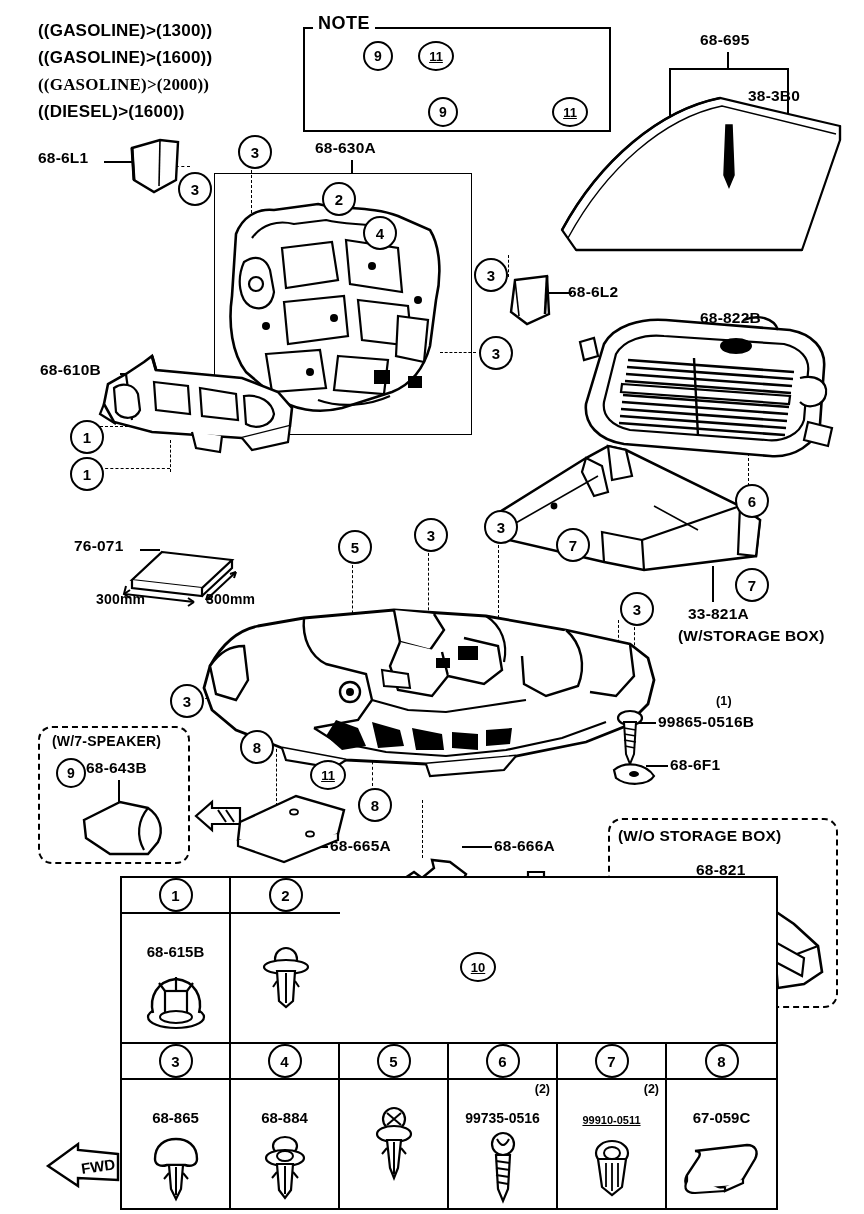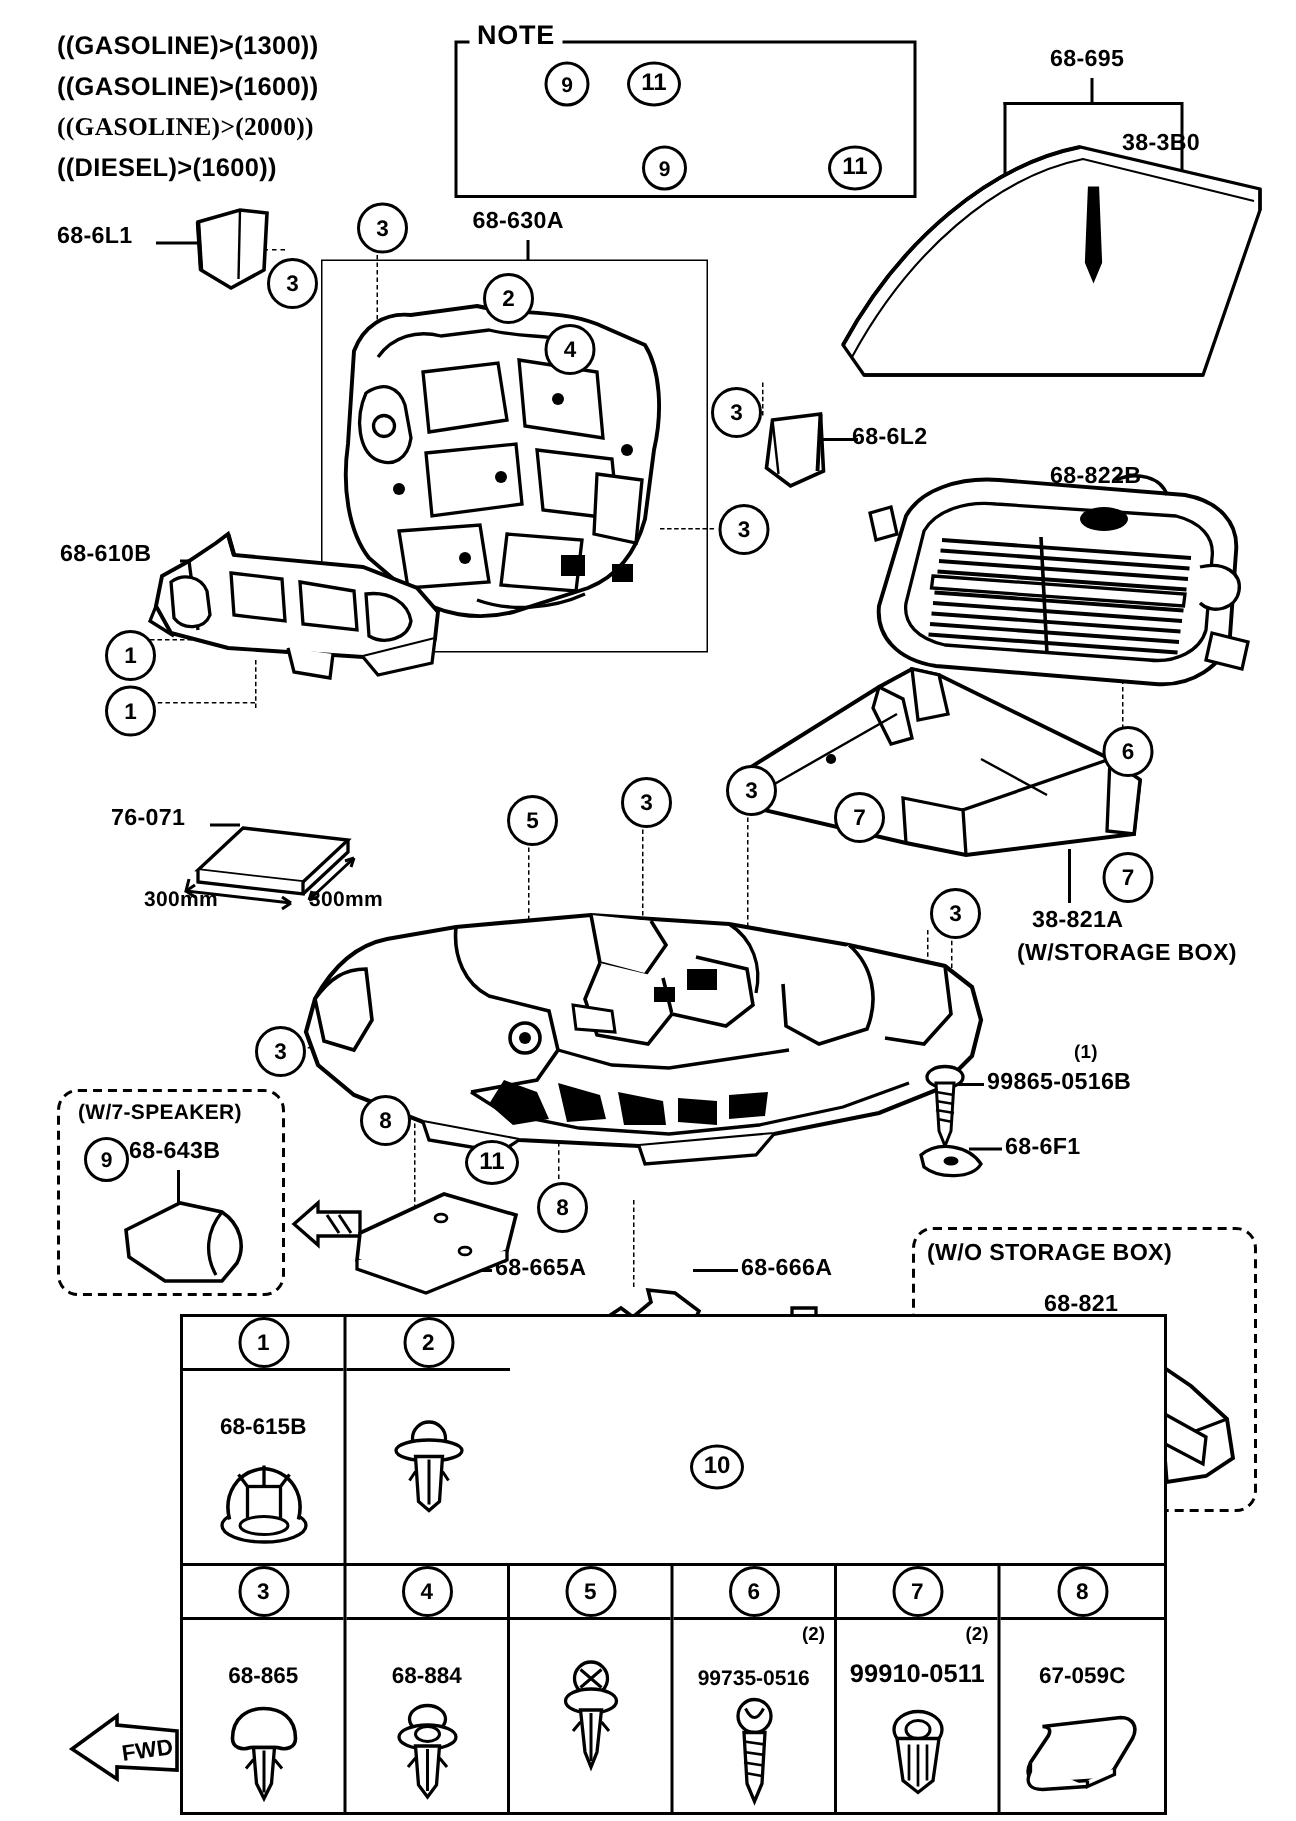--- a/index.html
+++ b/index.html
@@ -14,21 +14,21 @@
   .pnsm{font-size:14px;font-weight:700;}
   .tiny{font-size:12.5px;font-weight:700;}
 
   
   .cn{position:absolute;border:2px solid #000;border-radius:50%;
       display:flex;align-items:center;justify-content:center;
       background:#fff;font-size:14px;font-weight:700;z-index:6;
       font-family:"Liberation Sans",sans-serif;}
   .cn.s{width:26px;height:26px;font-size:14px;}
   .cn.m{width:30px;height:30px;font-size:15px;}
-  .cn.w{width:32px;height:26px;border-radius:50%;font-size:16px;}
+  .cn.w{width:32px;height:26px;border-radius:50%;font-size:13px;text-decoration:underline;}
 
   .ln{position:absolute;background:#000;z-index:3;}
   .h1{height:1.6px;}
   .v1{width:1.6px;}
   .dash-v{position:absolute;width:0;border-left:1.6px dashed #000;z-index:2;}
   .dash-h{position:absolute;height:0;border-top:1.6px dashed #000;z-index:2;}
 
   .box{position:absolute;border:1.8px solid #000;box-sizing:border-box;}
   .dbox{position:absolute;border:2.4px dashed #000;border-radius:14px;box-sizing:border-box;background:#fff;}
 
@@ -218,21 +218,21 @@
     <path d="M30,92 L114,44" fill="none" stroke="#000" stroke-width="1.6"></path>
     <path d="M170,74 L214,98" fill="none" stroke="#000" stroke-width="1.6"></path>
     <path d="M256,74 L276,88 L272,124 L254,122 Z" fill="#fff" stroke="#000" stroke-width="2.2"></path>
     <circle cx="70" cy="74" r="3.4" fill="#000"></circle>
   </svg>
   <div class="dash-v" style="left:748px;top:438px;height:48px;"></div>
   <div class="cn m" style="left:735px;top:484px;">6</div>
   <div class="dash-v" style="left:748px;top:514px;height:36px;"></div>
   <div class="cn m" style="left:735px;top:568px;">7</div>
   <div class="ln v1" style="left:712px;top:566px;height:36px;"></div>
-  <div class="lbl pn" style="left:688px;top:606px;">38-821A</div>
+  <div class="lbl pn" style="left:688px;top:606px;">33-821A</div>
   <div class="lbl pn" style="left:678px;top:628px;text-align:center;">(W/STORAGE BOX)</div>
 
   <div class="lbl pn" style="left:74px;top:538px;">76-071</div>
   <div class="ln h1" style="left:140px;top:549px;width:20px;"></div>
   <svg class="art" style="left:118px;top:546px;" width="130" height="66" viewBox="0 0 130 66">
     <path d="M44,6 L114,14 L84,42 L14,34 Z" fill="#fff" stroke="#000" stroke-width="2.2"></path>
     <path d="M14,34 L14,42 L84,50 L84,42" fill="#fff" stroke="#000" stroke-width="2.2"></path>
     <path d="M114,14 L114,22 L84,50" fill="none" stroke="#000" stroke-width="2.2"></path>
     <path d="M8,40 L6,48 L76,56" fill="none" stroke="#000" stroke-width="2"></path>
     <path d="M6,48 L12,44 M6,48 L12,52" fill="none" stroke="#000" stroke-width="2"></path>
@@ -343,21 +343,21 @@
   <div class="lbl pn" style="left:494px;top:838px;">68-666A</div>
   <div class="dash-v" style="left:422px;top:800px;height:58px;"></div>
 
   <svg class="art" style="left:518px;top:870px;" width="36" height="56" viewBox="0 0 36 56">
     <path d="M10,2 L26,2 L26,32 L34,32 L18,52 L2,32 L10,32 Z" fill="#fff" stroke="#000" stroke-width="2.2"></path>
     <path d="M12,8 L24,18 M12,18 L24,28" stroke="#000" stroke-width="2"></path>
   </svg>
 
   <div class="dbox" style="left:452px;top:924px;width:146px;height:106px;"></div>
   <div class="lbl pnsm" style="left:464px;top:930px;">(W/7-SPEAKER)</div>
-  <div class="cn w" style="left:460px;top:952px;margin-top:11px;">10</div>
+  <div class="cn w" style="left:460px;top:952px;">10</div>
   <div class="lbl pn" style="left:494px;top:956px;">68-641C</div>
   <div class="ln v1" style="left:528px;top:974px;height:16px;"></div>
   <svg class="art" style="left:478px;top:986px;" width="106" height="42" viewBox="0 0 106 42">
     <path d="M6,20 C18,6 38,2 56,8 L74,4 L80,14 L96,12 L98,24 L84,30
              L60,26 L40,34 L14,32 Z" fill="#fff" stroke="#000" stroke-width="2.4"></path>
   </svg>
 
   <div class="dbox" style="left:608px;top:818px;width:230px;height:190px;"></div>
   <div class="lbl pn" style="left:618px;top:828px;">(W/O STORAGE BOX)</div>
   <div class="lbl pn" style="left:696px;top:862px;">68-821</div>
@@ -486,21 +486,21 @@
             <path d="M16,24 L30,24 L28,58 L23,70 L18,58 Z" fill="#fff" stroke="#000" stroke-width="2.2"></path>
             <path d="M16,30 L30,32 M16,37 L30,39 M16,44 L29,46 M17,51 L28,53" stroke="#000" stroke-width="1.8"></path>
           </svg>
         </div>
       </div>
       <div class="tcell" style="width:109px;height:164px;">
         <div class="tnum">
           <div class="cn m" style="position:relative;left:0;top:0;">7</div>
         </div>
         <div class="tpn">
-          <span style="font-size:17px;">99910-0511</span>
+          <span style="font-size:11px;text-decoration:underline;">99910-0511</span>
           <span class="qty">(2)</span>
         </div>
         <div class="tart">
           <svg width="52" height="64" viewBox="0 0 52 64">
             <ellipse cx="26" cy="16" rx="16" ry="12" fill="#fff" stroke="#000" stroke-width="2.2"></ellipse>
             <ellipse cx="26" cy="16" rx="8" ry="6" fill="#fff" stroke="#000" stroke-width="2"></ellipse>
             <path d="M12,22 L40,22 L36,50 L26,58 L16,50 Z" fill="#fff" stroke="#000" stroke-width="2.2"></path>
             <path d="M20,26 L20,50 M26,26 L26,54 M32,26 L32,50" stroke="#000" stroke-width="1.8"></path>
           </svg>
         </div>

